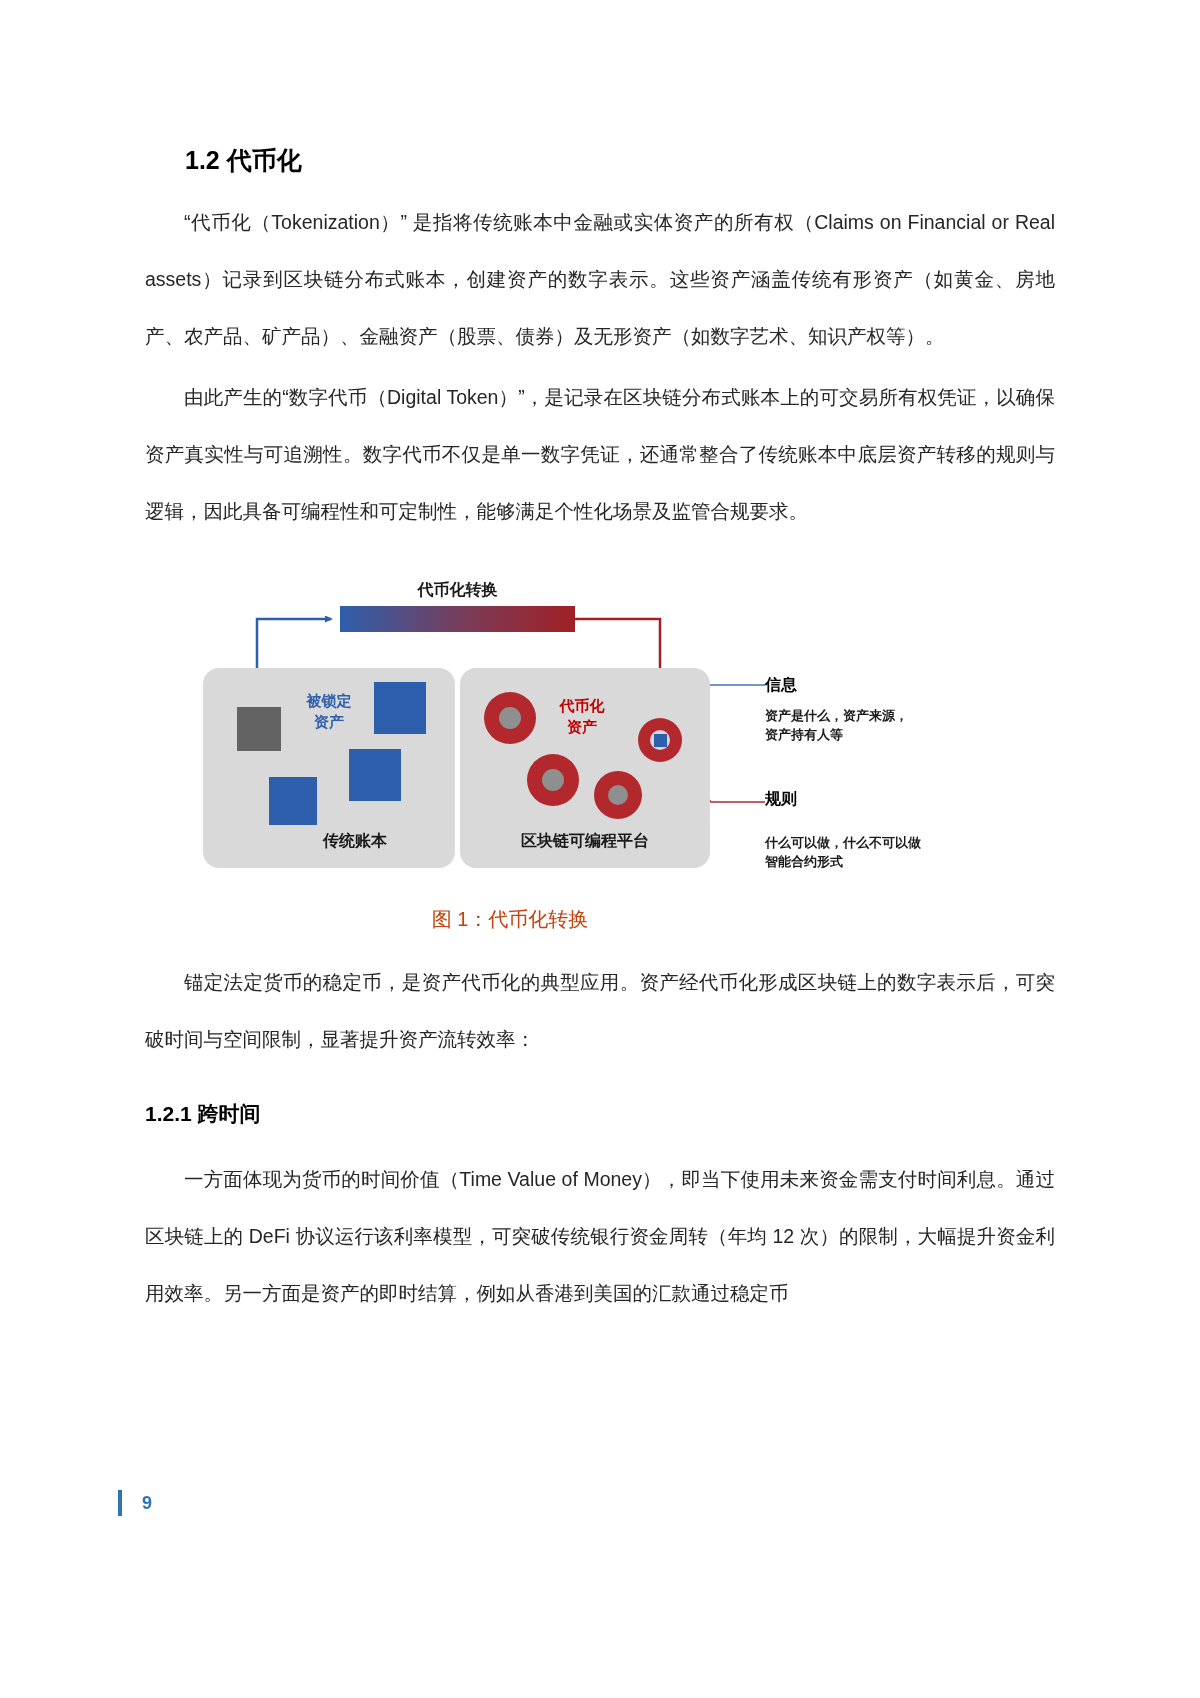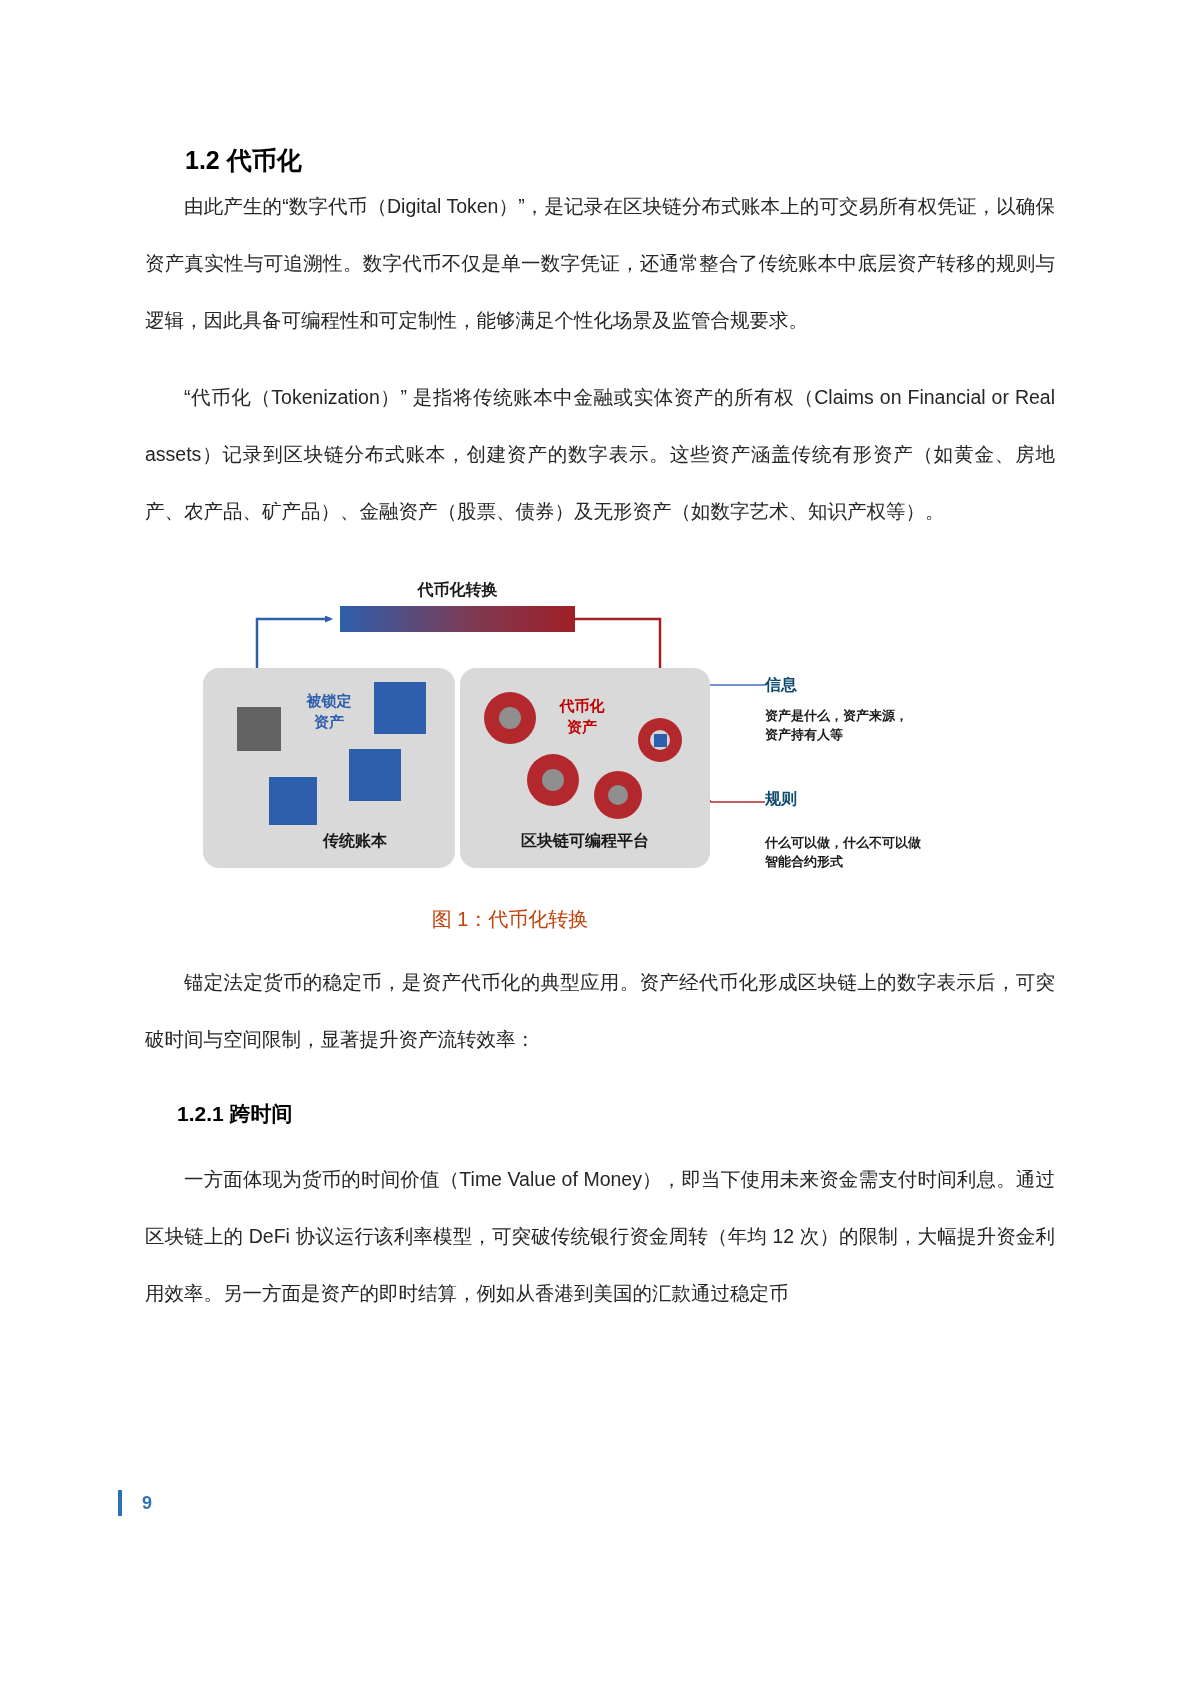--- a/index.html
+++ b/index.html
@@ -7,21 +7,21 @@
   body {
     width: 1200px; height: 1698px;
     position: relative;
     font-family: "Liberation Sans", "DejaVu Sans", sans-serif;
     color: #262626;
     overflow: hidden;
   }
   .content { position: absolute; left: 145px; top: 0; width: 910px; }
 
   .h1 { margin-top: 146px; font-size: 25px; line-height: 28px; font-weight: bold; color: #000; margin-left: 40px; }
-  .h2 { margin-top: 34px; font-size: 21px; line-height: 24px; font-weight: bold; color: #000; margin-left: 32px; }
+  .h2 { margin-top: 34px; font-size: 21px; line-height: 24px; font-weight: bold; color: #000; }
 
   .para {
     font-size: 19.5px; line-height: 57px;
     text-align: justify; text-indent: 2em;
     color: #262626;
   }
   .para-1 { margin-top: 20px; }
   .para-2 { margin-top: 4px; }
   .para-3 { margin-top: 22px; }
   .para-4 { margin-top: 25px; }
@@ -75,21 +75,21 @@
   .donut .hole { border-radius: 50%; background: #8f8f8f; }
   .d1 { left: 339px; top: 112px; width: 52px; height: 52px; }
   .d2 { left: 382px; top: 174px; width: 52px; height: 52px; }
   .d3 { left: 449px; top: 191px; width: 48px; height: 48px; }
   .d1 .hole, .d2 .hole { width: 22px; height: 22px; }
   .d3 .hole { width: 20px; height: 20px; }
   .token { left: 493px; top: 138px; width: 44px; height: 44px; }
   .token .hole { width: 20px; height: 20px; background: #d6d6d6; display: flex; align-items: center; justify-content: center; }
   .token-square { width: 13px; height: 13px; background: #2e5fac; }
 
-  .anno-title { position: absolute; left: 620px; font-size: 16px; font-weight: bold; color: #0c4a6e; }
+  .anno-title { position: absolute; left: 620px; font-size: 16px; font-weight: bold; color: #000000; }
   .anno-text  { position: absolute; left: 620px; font-size: 13px; font-weight: 600; color: #1a1a1a; line-height: 19px; }
   .info-title { top: 95px; }
   .info-text  { top: 126px; }
   .rule-title { top: 209px; }
   .rule-text  { top: 253px; }
 
   .caption {
     margin-top: 36px; width: 730px;
     text-align: center; font-size: 20px; line-height: 26px; color: #c2410c;
   }
@@ -100,23 +100,23 @@
   .footer-num { margin-left: 20px; color: #2e74b5; font-size: 18px; font-weight: 600; }
 </style>
 </head>
 <body>
 
 <div class="page">
   <div class="content">
 
     <h1 class="h1">1.2 代币化</h1>
 
+    <p class="para para-1">“代币化（Tokenization）” 是指将传统账本中金融或实体资产的所有权（Claims on Financial or Real assets）记录到区块链分布式账本，创建资产的数字表示。这些资产涵盖传统有形资产（如黄金、房地产、农产品、矿产品）、金融资产（股票、债券）及无形资产（如数字艺术、知识产权等）。</p>
+
     <p class="para para-2">由此产生的“数字代币（Digital Token）”，是记录在区块链分布式账本上的可交易所有权凭证，以确保资产真实性与可追溯性。数字代币不仅是单一数字凭证，还通常整合了传统账本中底层资产转移的规则与逻辑，因此具备可编程性和可定制性，能够满足个性化场景及监管合规要求。</p>
-
-    <p class="para para-1">“代币化（Tokenization）” 是指将传统账本中金融或实体资产的所有权（Claims on Financial or Real assets）记录到区块链分布式账本，创建资产的数字表示。这些资产涵盖传统有形资产（如黄金、房地产、农产品、矿产品）、金融资产（股票、债券）及无形资产（如数字艺术、知识产权等）。</p>
 
     <div class="figure">
 
       <svg class="fig-svg" viewBox="0 0 910 290">
         <defs>
           <marker id="arrowBlue" markerWidth="9" markerHeight="9" refX="6" refY="3.5" orient="auto" markerUnits="userSpaceOnUse">
             <path d="M0,0 L8,3.5 L0,7 z" fill="#2e5fac"></path>
           </marker>
           <marker id="arrowRed" markerWidth="9" markerHeight="9" refX="6" refY="3.5" orient="auto" markerUnits="userSpaceOnUse">
             <path d="M0,0 L8,3.5 L0,7 z" fill="#a02025"></path>

